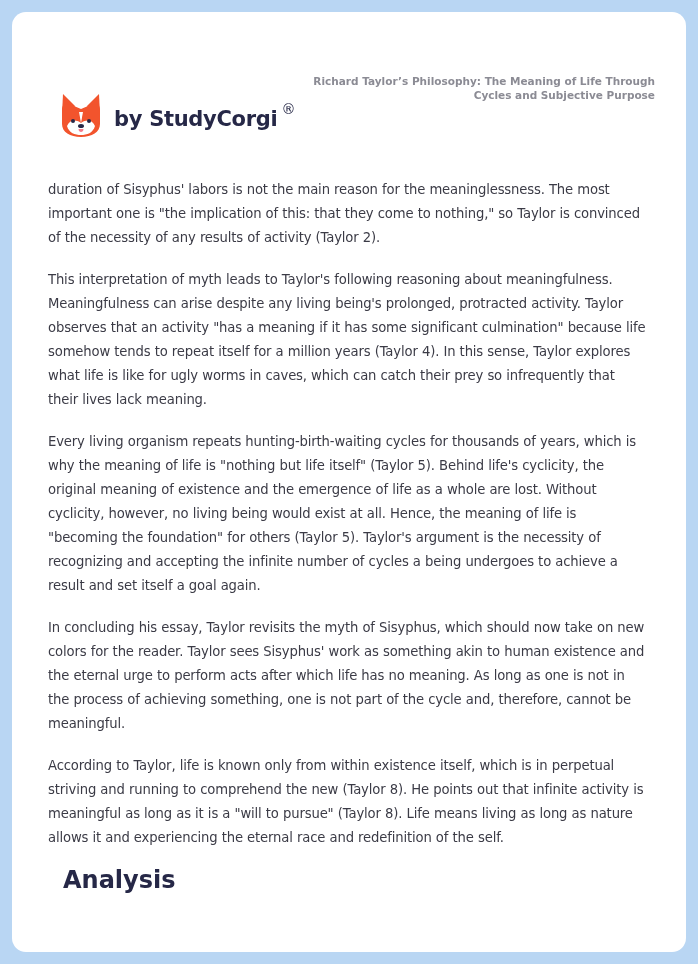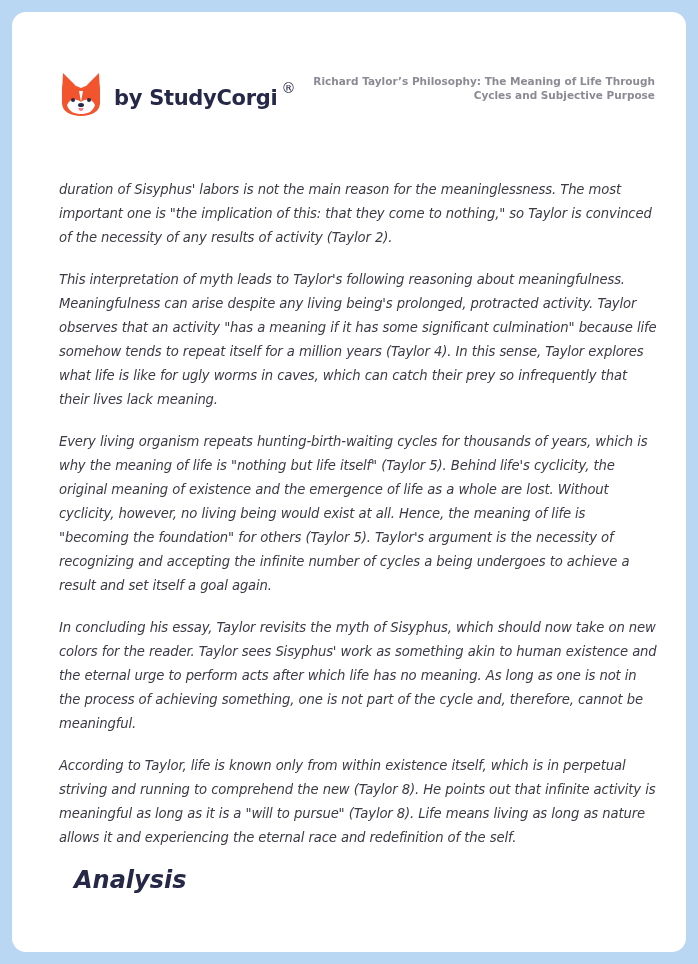--- a/index.html
+++ b/index.html
@@ -27,21 +27,21 @@
     .header {
       position: absolute;
       left: 0;
       top: 0;
       width: 674px;
       height: 160px;
     }
     .logo {
       position: absolute;
       left: 48px;
-      top: 59px;
+      top: 80px;
       display: flex;
       align-items: center;
     }
     .logo-icon {
       width: 42px;
       height: 46px;
       margin-right: 12px;
     }
     .logo-text {
       font-family: "DejaVu Sans", sans-serif;
@@ -77,24 +77,23 @@
     }
     .doc-url {
       font-family: "DejaVu Sans", sans-serif;
       font-size: 10px;
       line-height: 13px;
       color: #8b8b94;
       margin-top: 3px;
     }
     .content {
       position: absolute;
-      left: 47px;
+      left: 36px;
       top: 166px;
       width: 600px;
-      font-style: italic;
     }
     .content p {
       margin: 0 0 18px 0;
       font-family: "DejaVu Sans", sans-serif;
       font-size: 13.2px;
       line-height: 24px;
       color: #3b3b46;
       letter-spacing: -0.15px;
       word-spacing: 0.2px;
     }

